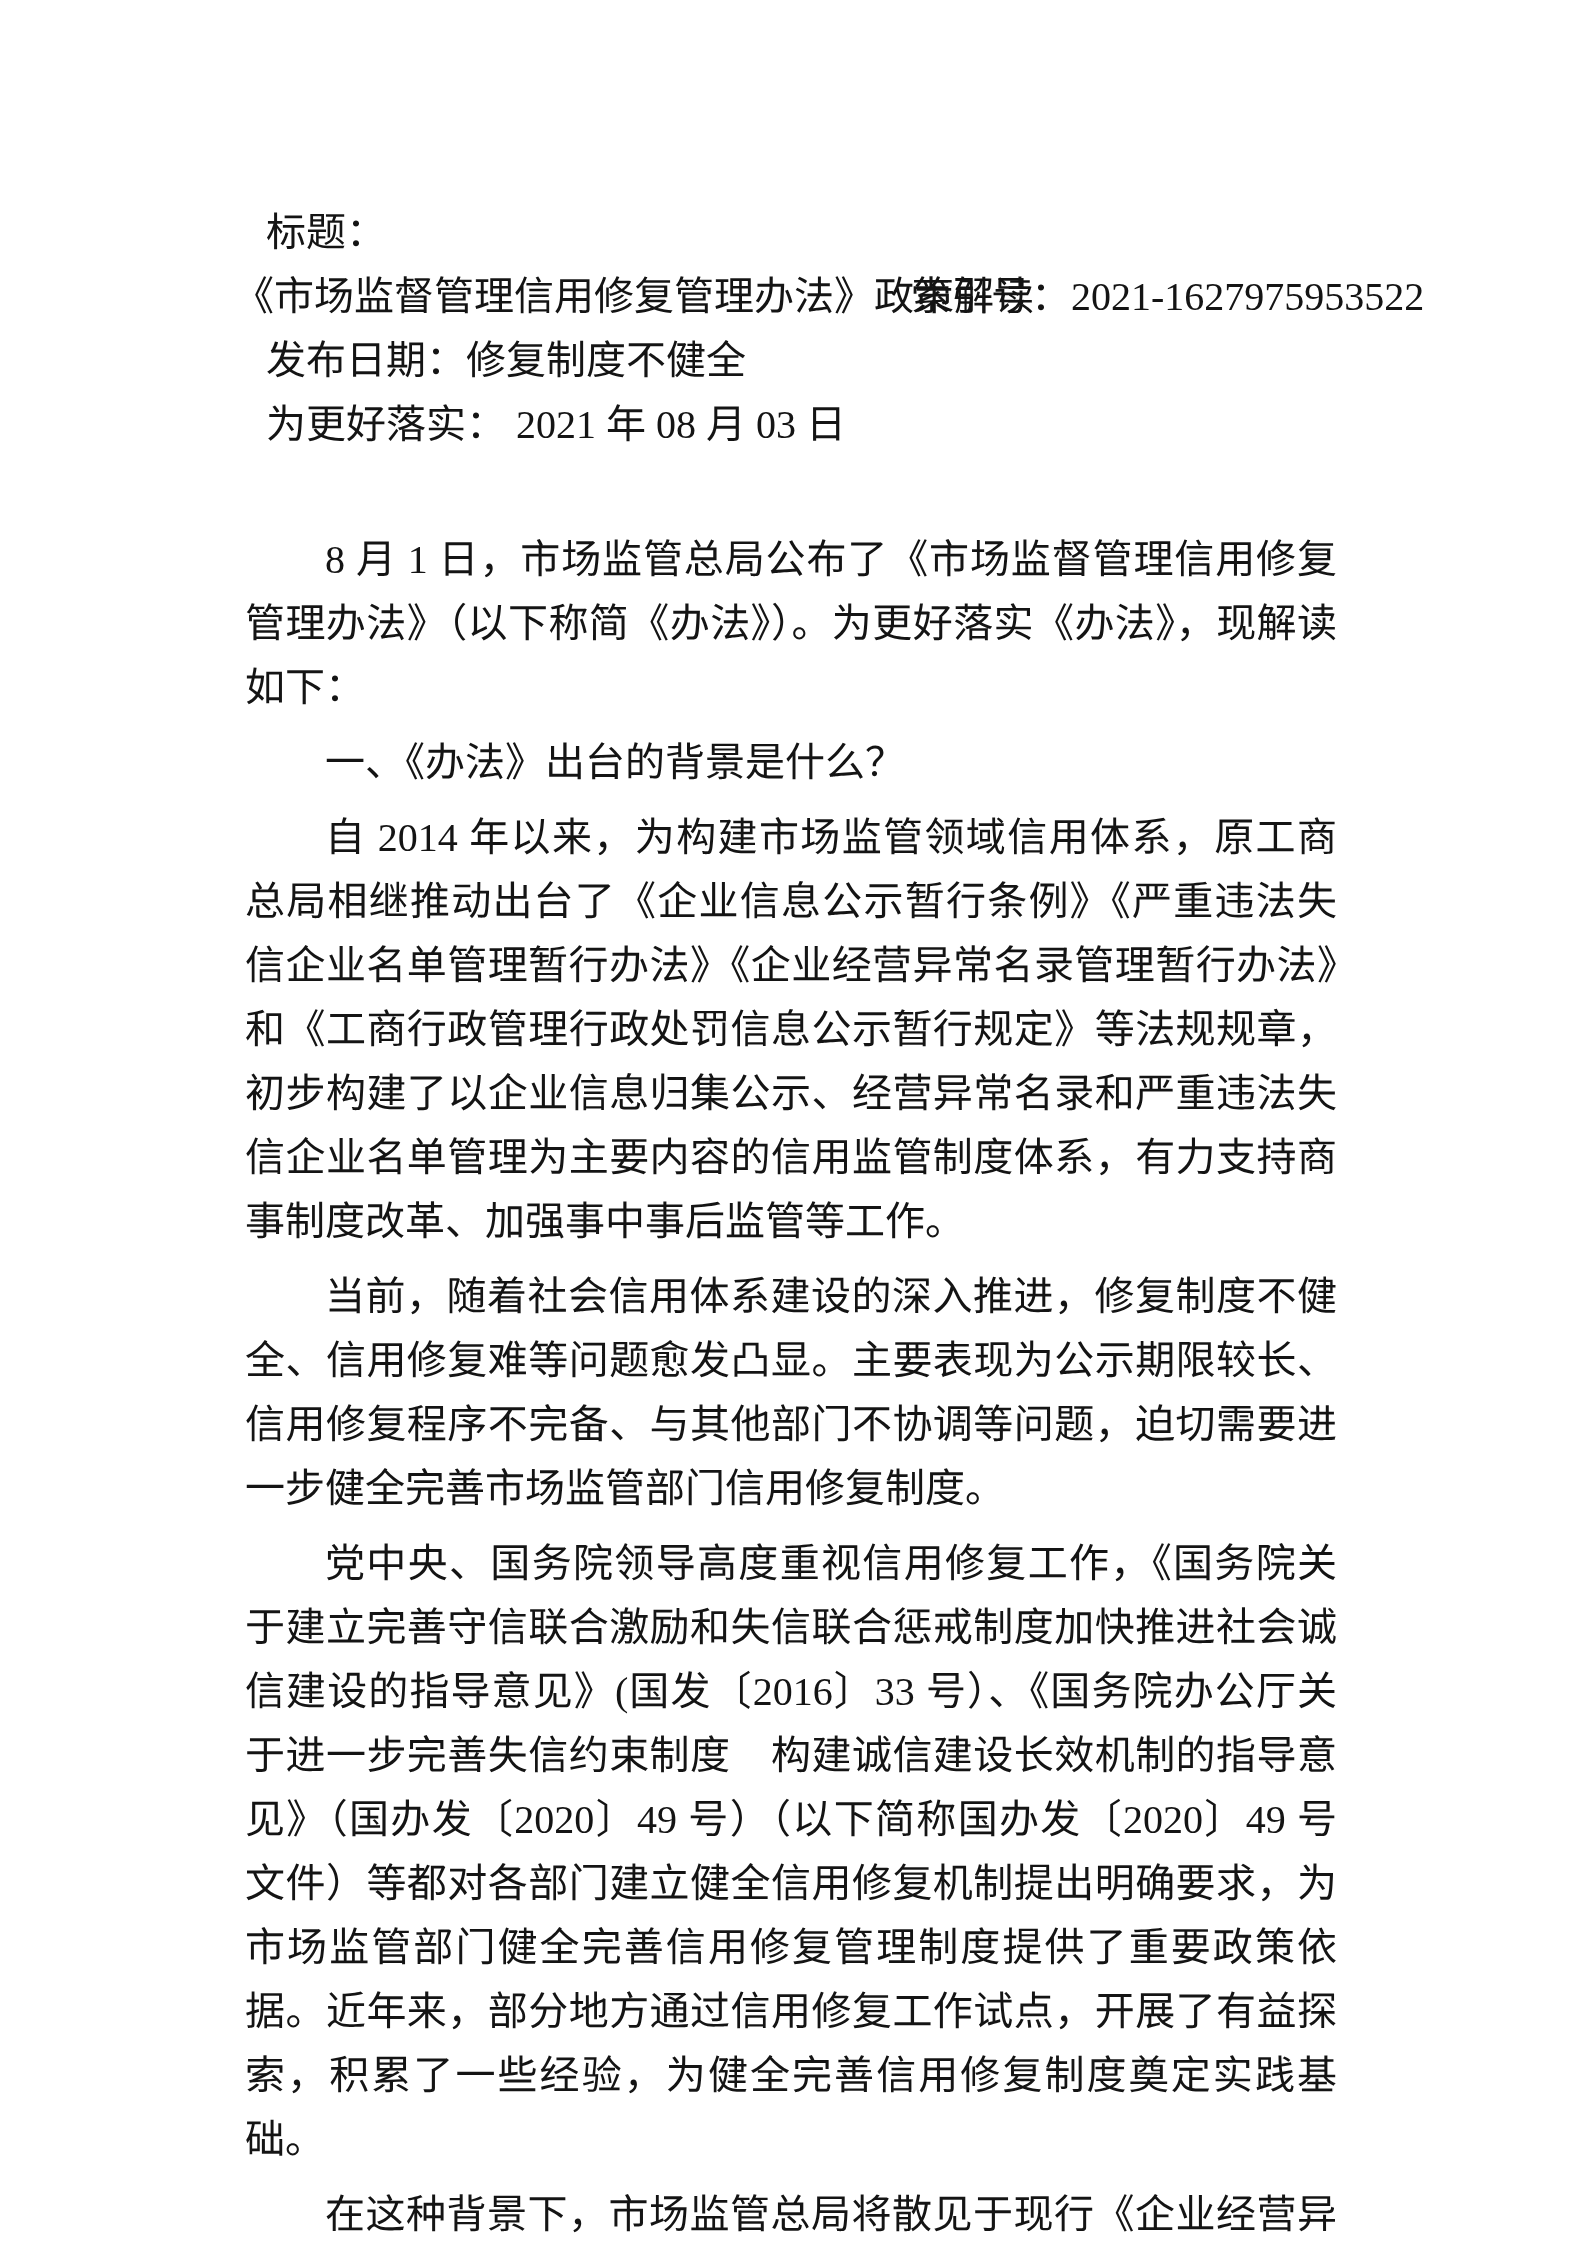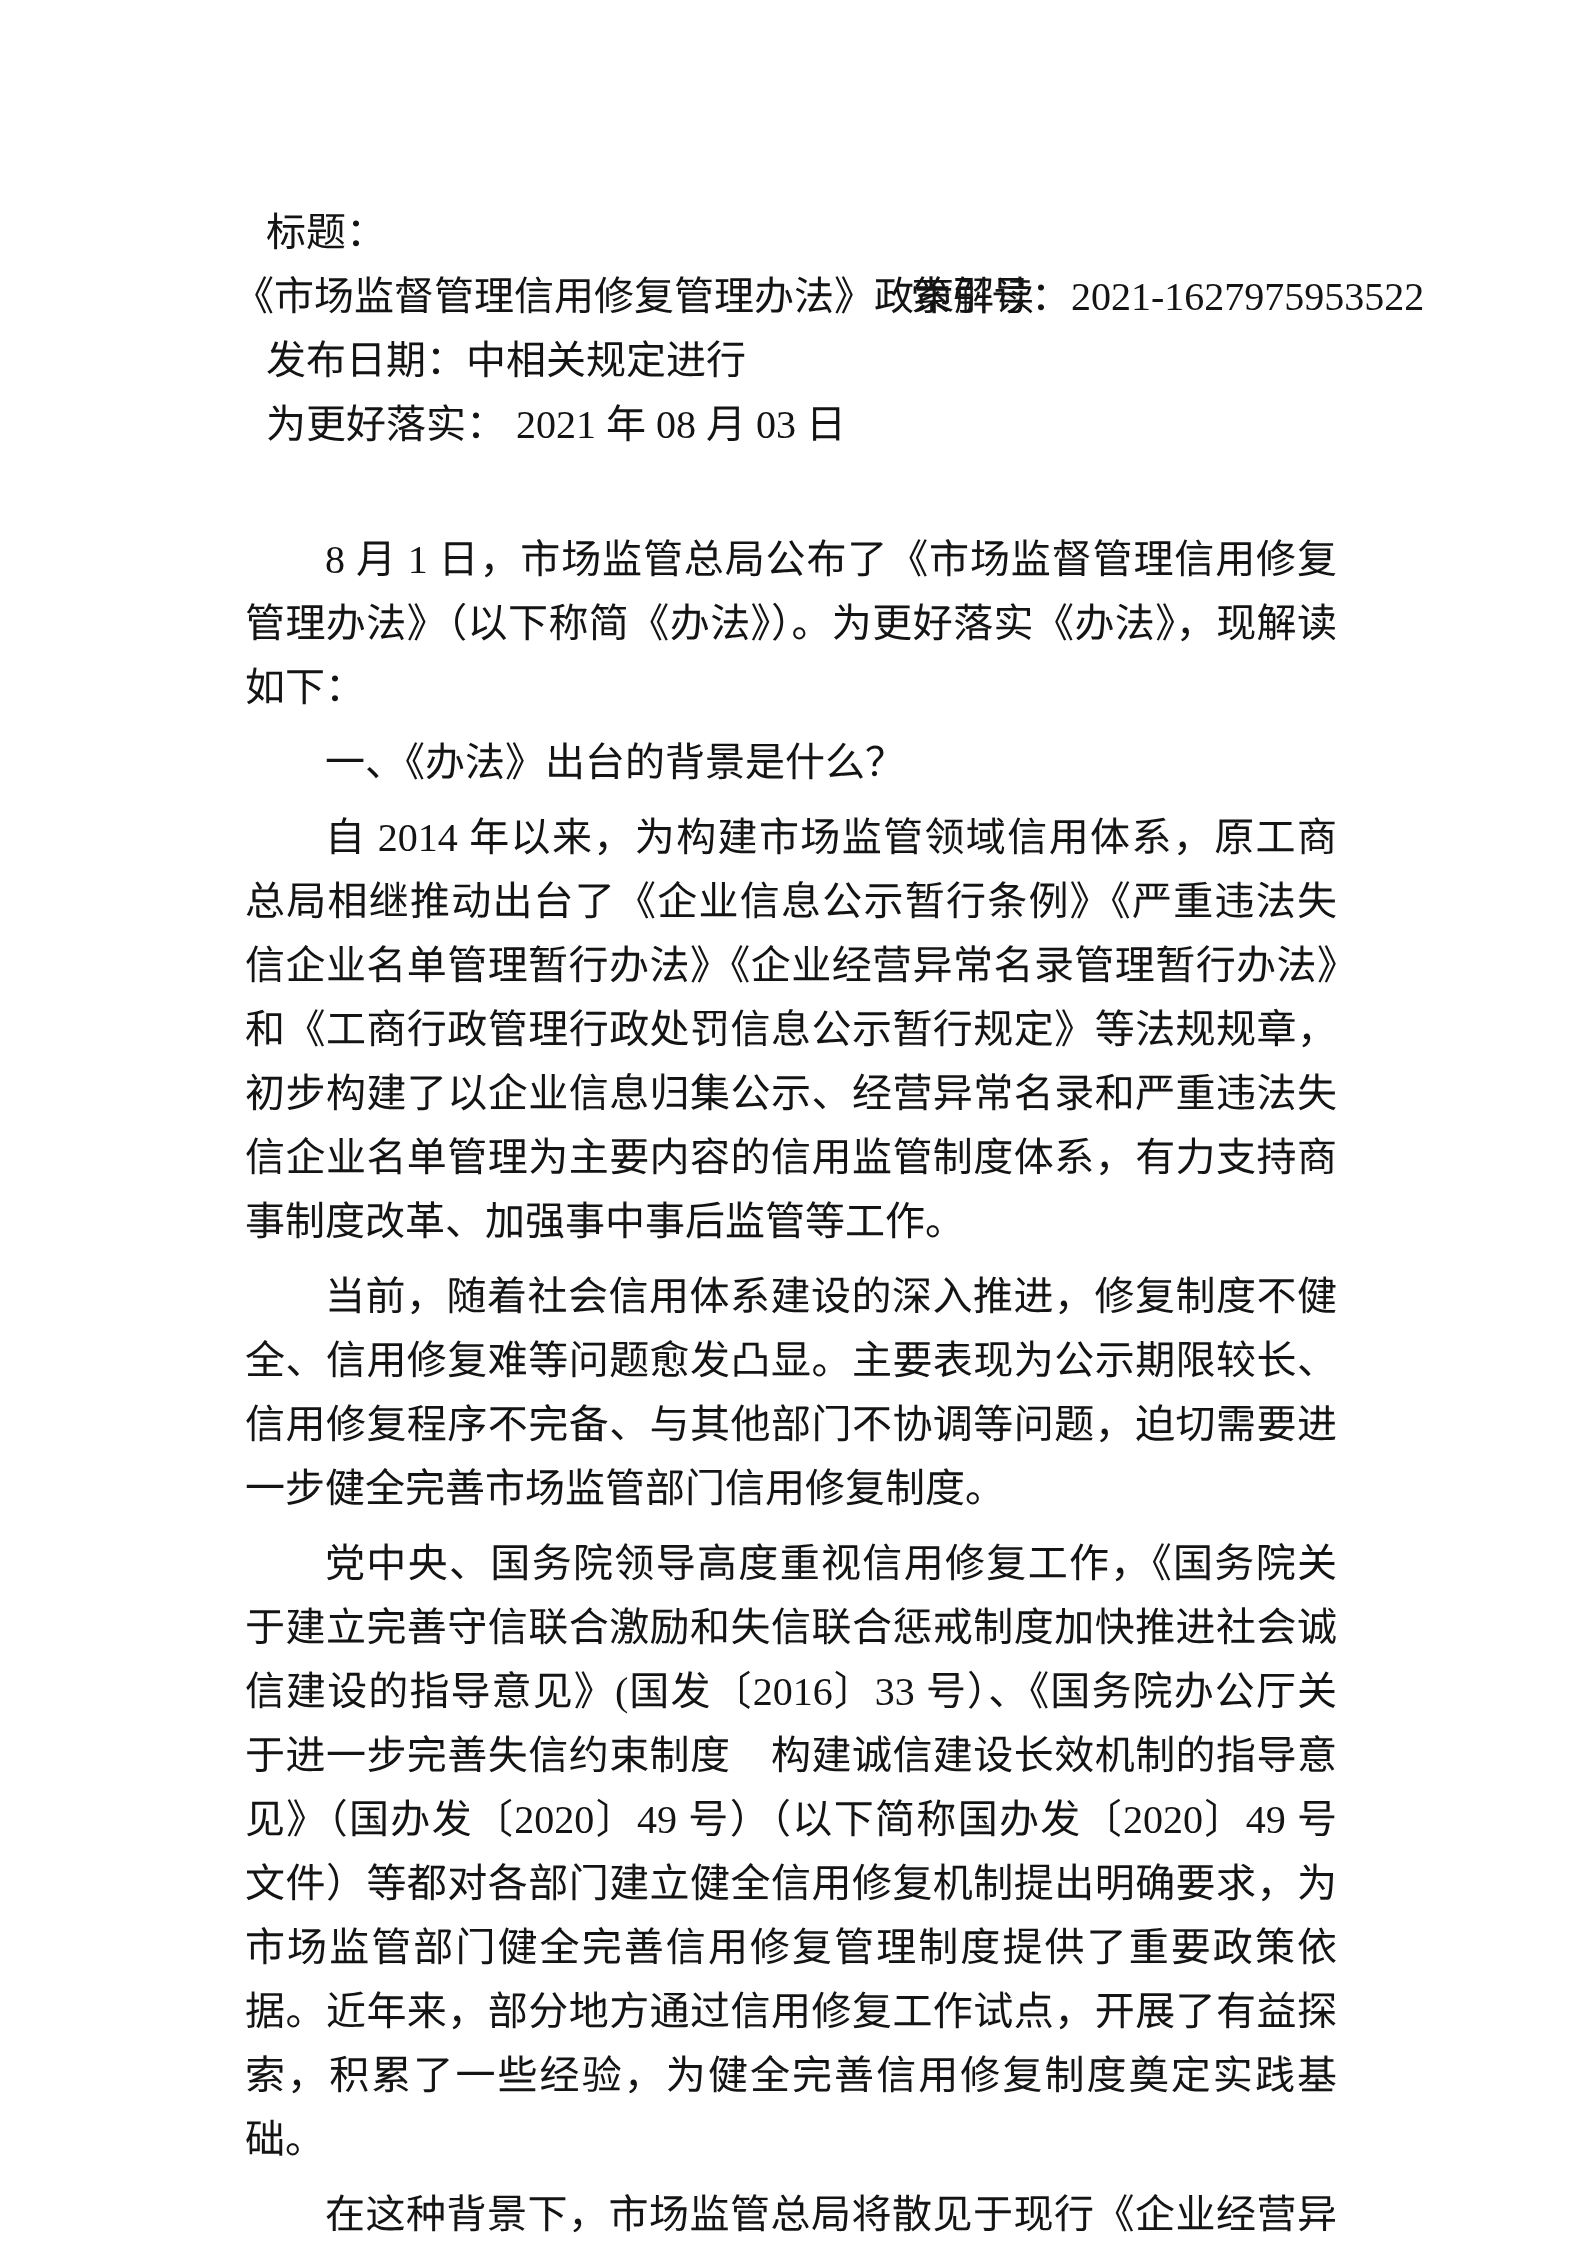--- a/index.html
+++ b/index.html
@@ -67,21 +67,21 @@
         <span class="cell-left">标题：</span>
       </div>
 
       <div class="meta-row">
         <span class="cell-left">《市场监督管理信用修复管理办法》政策解读</span>
         <span class="cell-right"><span>索引号：</span><span>2021-1627975953522</span></span>
       </div>
 
 
       <div class="meta-row indented">
-        <span class="cell-left"><span>发布日期：</span><span>中相关规定进行</span></span>
+        <span class="cell-left"><span>发布日期：</span><span>修复制度不健全</span></span>
       </div>
 
       <div class="meta-row indented">
         <span class="cell-left"><span>为更好落实： </span><span>2021 年 08 月 03 日</span></span>
       </div>
 
     </div>
 
     <div class="doc-body">
       <p class="para">8 月 1 日，市场监管总局公布了《市场监督管理信用修复管理办法》（以下称简《办法》）。为更好落实《办法》，现解读如下：</p>

